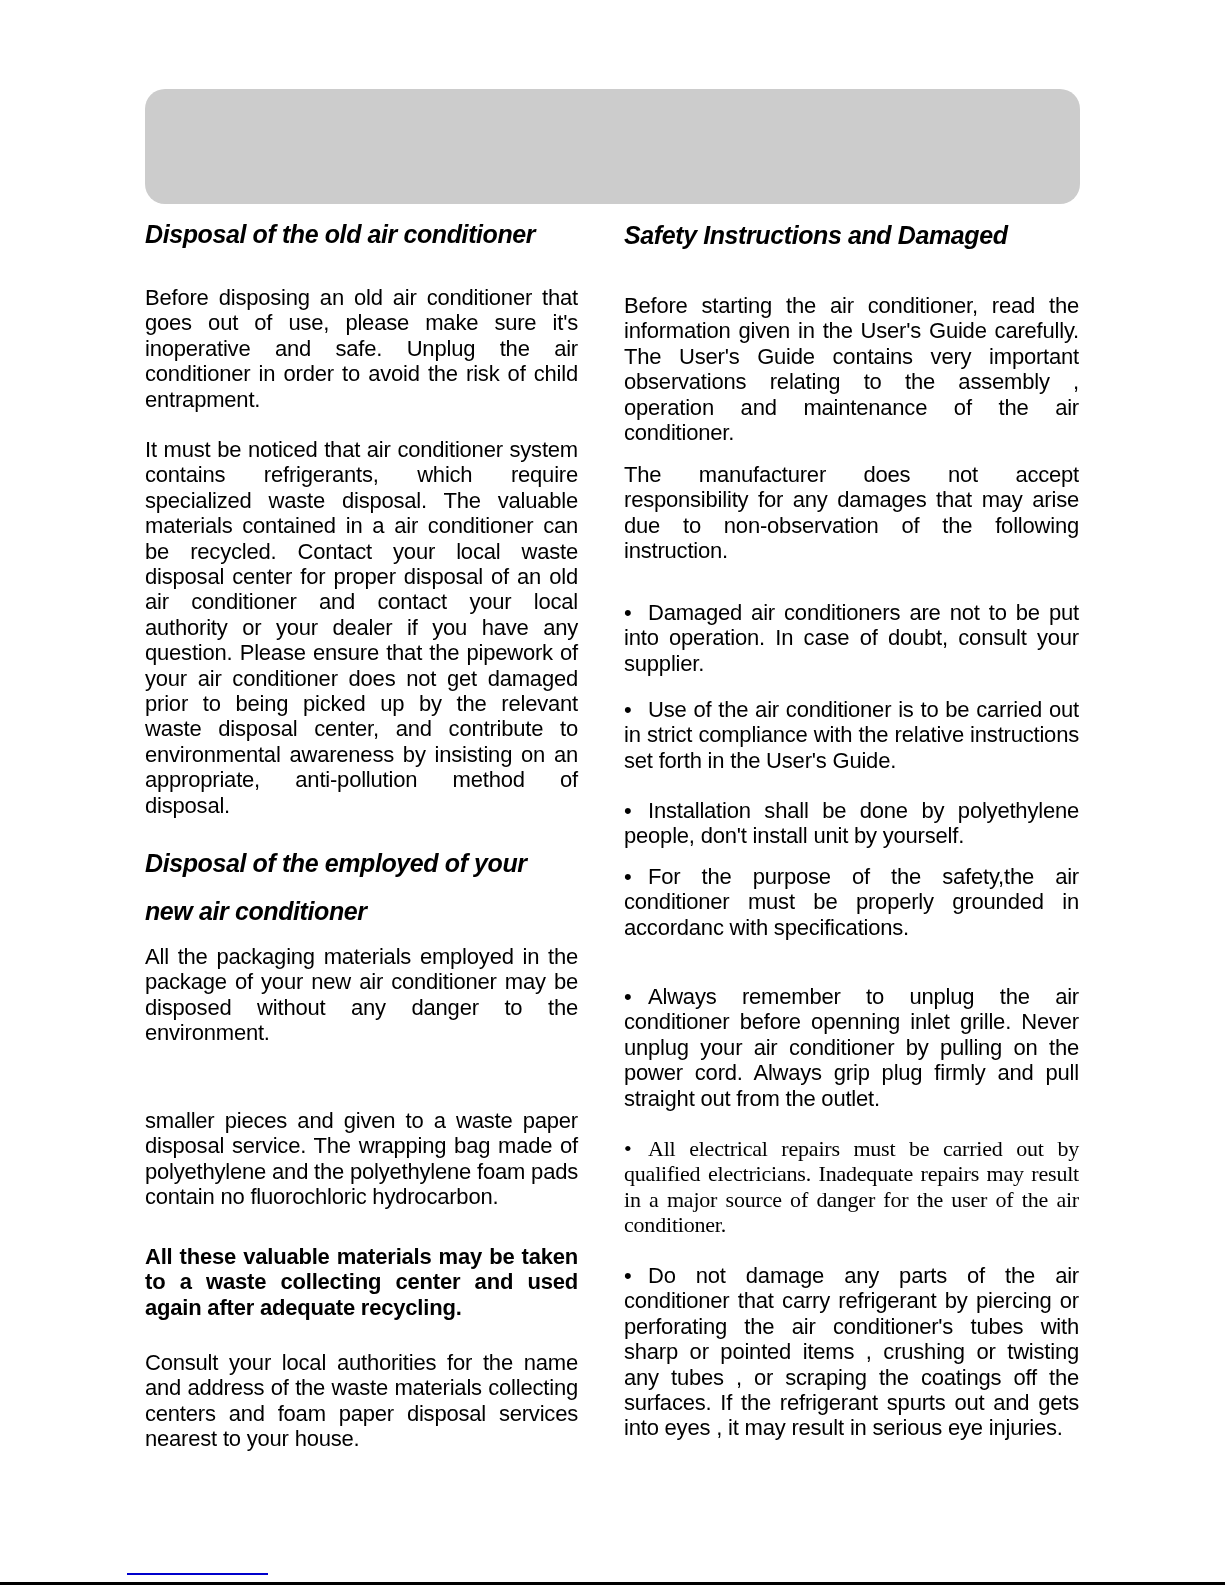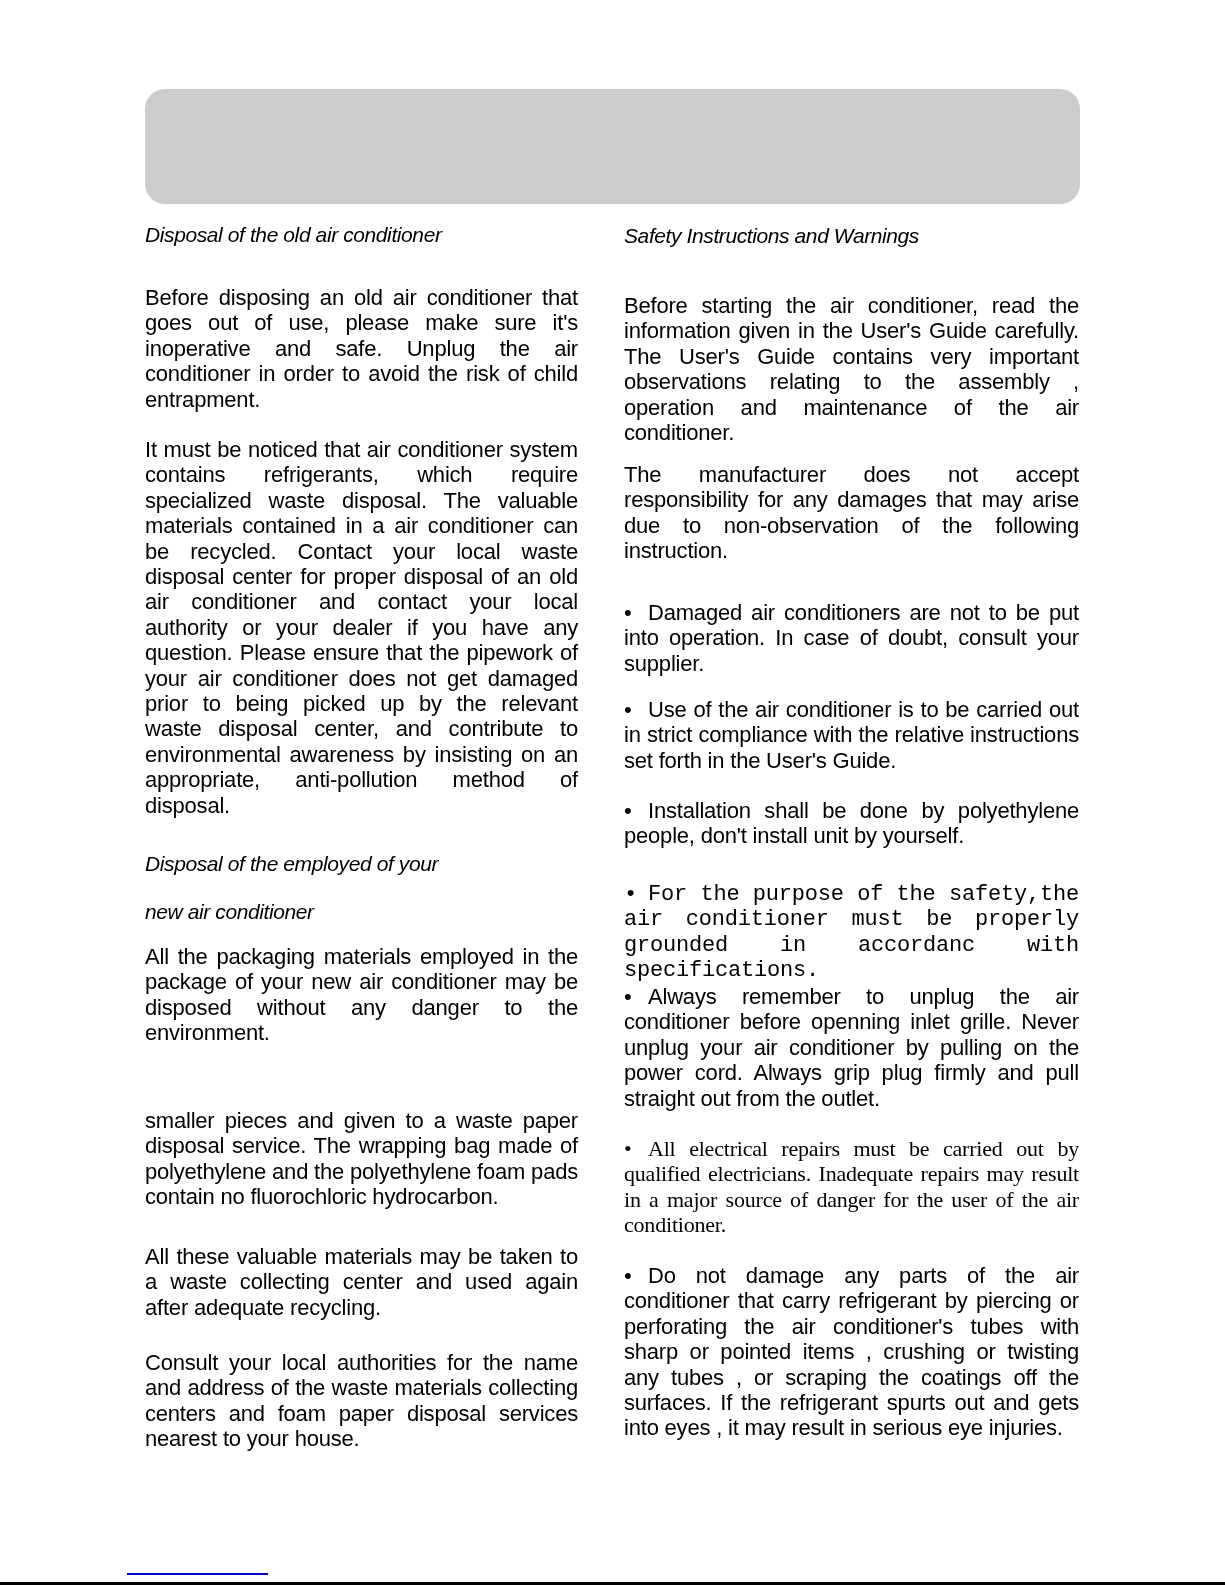--- a/index.html
+++ b/index.html
@@ -33,22 +33,22 @@
       width: 433px;
     }
     .col-right {
       left: 624px;
       width: 455px;
     }
     .heading {
       position: absolute;
       left: 0;
       font-style: italic;
-      font-weight: normal;
-      font-size: 21px;
+      font-weight: bold;
+      font-size: 25px;
       line-height: 31px;
       letter-spacing: -0.4px;
       margin: 0;
       white-space: nowrap;
     }
     .para {
       position: absolute;
       left: 0;
       margin: 0;
       font-size: 22px;
@@ -92,45 +92,45 @@
 
   <p class="para" style="top:437px;">It must be noticed that air conditioner system contains refrigerants, which require specialized waste disposal. The valuable materials contained in a air conditioner can be recycled. Contact your local waste disposal center for proper disposal of an old air conditioner and contact your local authority or your dealer if you have any question. Please ensure that the pipework of your air conditioner does not get damaged prior to being picked up by the relevant waste disposal center, and contribute to environmental awareness by insisting on an appropriate, anti-pollution method of disposal.</p>
 
   <h2 class="heading" style="top:848px;">Disposal of the employed of your</h2>
   <h2 class="heading" style="top:880px;margin-top:16px;">new air conditioner</h2>
 
   <p class="para" style="top:944px;">All the packaging materials employed in the package of your new air conditioner may be disposed without any danger to the environment.</p>
 
   <p class="para" style="top:1108px;">smaller pieces and given to a waste paper disposal service. The wrapping bag made of polyethylene and the polyethylene foam pads contain no fluorochloric hydrocarbon.</p>
 
-  <p class="para" style="top:1244px;">All these valuable materials may be taken to a waste collecting center and used again after adequate recycling.</p>
+  <p class="para" style="top:1244px;font-weight:bold;">All these valuable materials may be taken to a waste collecting center and used again after adequate recycling.</p>
 
   <p class="para" style="top:1350px;">Consult your local authorities for the name and address of the waste materials collecting centers and foam paper disposal services nearest to your house.</p>
 </div>
 
 <div class="col col-right">
-  <h2 class="heading" style="top:220px;">Safety Instructions and Warnings</h2>
+  <h2 class="heading" style="top:220px;">Safety Instructions and Damaged</h2>
 
   <p class="para" style="top:278px;margin-top:15px;">Before starting the air conditioner, read the information given in the User's Guide carefully. The User's Guide contains very important observations relating to the assembly , operation and maintenance of the air conditioner.</p>
 
   <p class="para" style="top:462px;">The manufacturer does not accept responsibility for any damages that may arise due to non-observation of the following instruction.</p>
 
   <p class="para" style="top:600px;">
     <span class="bullet-dot">•</span><span>Damaged air conditioners are not to be put into operation. In case of doubt, consult your supplier.</span>
   </p>
 
   <p class="para" style="top:697px;">
     <span class="bullet-dot">•</span><span>Use of the air conditioner is to be carried out in strict compliance with the relative instructions set forth in the User's Guide.</span>
   </p>
 
   <p class="para" style="top:798px;">
     <span class="bullet-dot">•</span><span>Installation shall be done by polyethylene people, don't install unit by yourself.</span>
   </p>
 
-  <p class="para" style="top:882px;font-family:Liberation Mono, monospace;">
+  <p class="para" style="top:864px;">
     <span class="bullet-dot">•</span><span>For the purpose of the safety,the air conditioner must be properly grounded in accordanc with specifications.</span>
   </p>
 
   <p class="para" style="top:984px;">
     <span class="bullet-dot">•</span><span>Always remember to unplug the air conditioner before openning inlet grille. Never unplug your air conditioner by pulling on the power cord. Always grip plug firmly and pull straight out from the outlet.</span>
   </p>
 
   <p class="para" style="top:1136px;font-family:Liberation Serif, serif;">
     <span class="bullet-dot">•</span><span>All electrical repairs must be carried out by qualified electricians. Inadequate repairs may result in a major source of danger for the user of the air conditioner.</span>
   </p>

